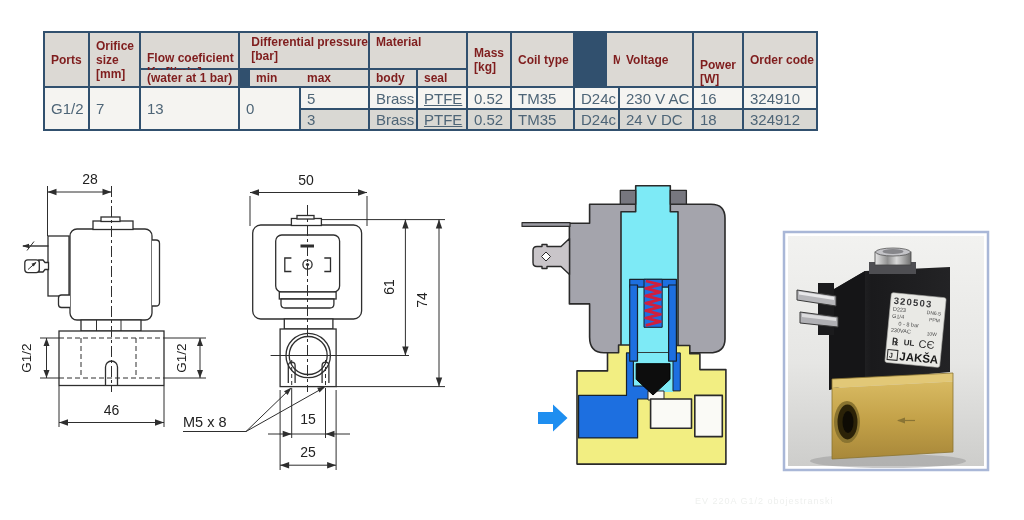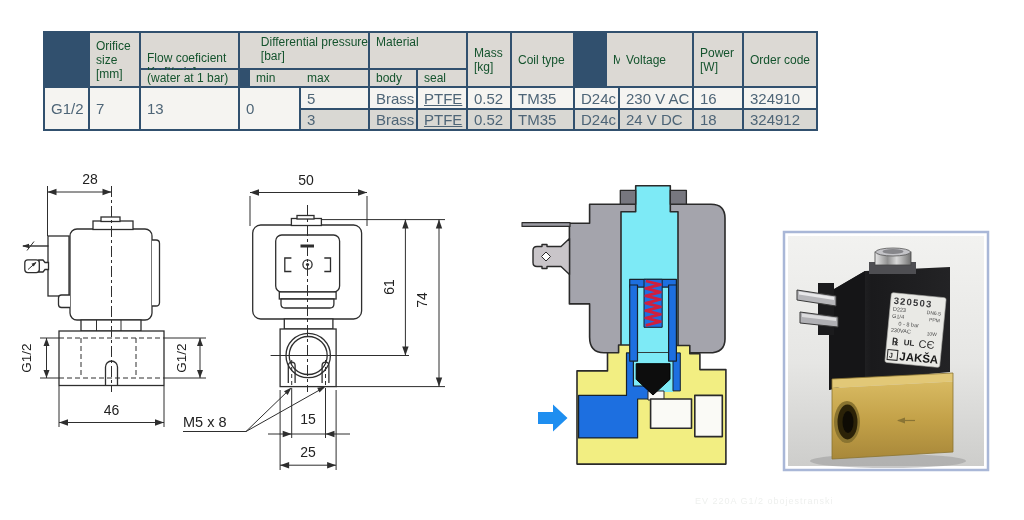--- a/index.html
+++ b/index.html
@@ -1,17 +1,17 @@
 <!DOCTYPE html>
 <html><head><meta charset="utf-8"><style>
 html,body{margin:0;padding:0;background:#fff;}
 #page{position:relative;width:1024px;height:520px;background:#fff;overflow:hidden;font-family:"Liberation Sans",sans-serif;}
 #grid{position:absolute;left:43px;top:31px;width:775px;height:100px;background:#31506e;}
 .c{position:absolute;display:flex;align-items:center;padding-left:6px;box-sizing:border-box;white-space:nowrap;}
-.hd{background:#dcd9d4;color:#14532d;font-weight:normal;font-size:12px;line-height:14px;}
+.hd{background:#dcd9d4;color:#7f1d1d;font-weight:bold;font-size:12px;line-height:14px;}
 .r1{background:#f5f4f1;color:#4e6577;font-size:15px;}
 .r2{background:#d9d8d3;color:#4e6577;font-size:15px;}
 .c u{text-decoration:underline;}
 svg{position:absolute;left:0;top:0;}
 </style></head>
 <body>
 <div id="page">
 <svg width="1024" height="520" viewBox="0 0 1024 520">
       <defs>
 <linearGradient id="photobg" x1="0" y1="0" x2="0" y2="1">
@@ -201,20 +201,23 @@
 <path d="M832,379 L953,373 L953,452 L832,459 Z" fill="none" stroke="#8a7430" stroke-width="0.8"></path>
 <ellipse cx="847" cy="422" rx="13" ry="21" fill="#8a7430"></ellipse>
 <ellipse cx="847.5" cy="422" rx="10" ry="17.5" fill="#2b2208"></ellipse>
 <ellipse cx="848" cy="422" rx="5.5" ry="11" fill="#0e0b04"></ellipse>
 <path d="M915,420.5 H898" stroke="#8a7434" stroke-width="1.2" fill="none"></path>
         <path d="M897,420.5 l8,-3 v6 Z" fill="#8a7434"></path>
 </g>
 <text x="695" y="504" font-size="9" fill="#eef0ee" letter-spacing="1">EV  220A  G1/2  obojestranski</text>
     </svg>
 <div id="grid"></div>
+<div class="c hd" style="left:45px;top:33px;width:43px;height:53px;">
+      <span>Ports</span>
+    </div>
 <div class="c hd" style="left:90px;top:33px;width:49px;height:53px;">
       <span>Orifice<br>size<br>[mm]</span>
     </div>
 <div class="c hd" style="left:141px;top:33px;width:97px;height:35px;align-items:flex-start;padding-top:18px;">
       <span>Flow coeficient<br>Kv [l/min]</span>
     </div>
 <div class="c hd" style="left:141px;top:70px;width:97px;height:16px;">
       <span>(water at 1 bar)</span>
     </div>
 <div class="c hd" style="left:240px;top:33px;width:128px;height:35px;align-items:flex-start;padding-top:2px;justify-content:flex-end;">
@@ -240,21 +243,21 @@
     </div>
 <div class="c hd" style="left:512px;top:33px;width:61px;height:53px;">
       <span>Coil type</span>
     </div>
 <div class="c hd" style="left:575px;top:33px;width:43px;height:53px;margin-left:32px;">
       <span>Model</span>
     </div>
 <div class="c hd" style="left:620px;top:33px;width:72px;height:53px;">
       <span>Voltage</span>
     </div>
-<div class="c hd" style="left:694px;top:33px;width:48px;height:53px;">
+<div class="c hd" style="left:694px;top:33px;width:48px;height:53px;align-items:flex-end;">
       <span>Power<br>[W]</span>
     </div>
 <div class="c hd" style="left:744px;top:33px;width:72px;height:53px;">
       <span>Order code</span>
     </div>
 <div class="c r1" style="left:45px;top:88px;width:43px;height:41px;">
       <span>G1/2</span>
     </div>
 <div class="c r1" style="left:90px;top:88px;width:49px;height:41px;">
       <span>7</span>

